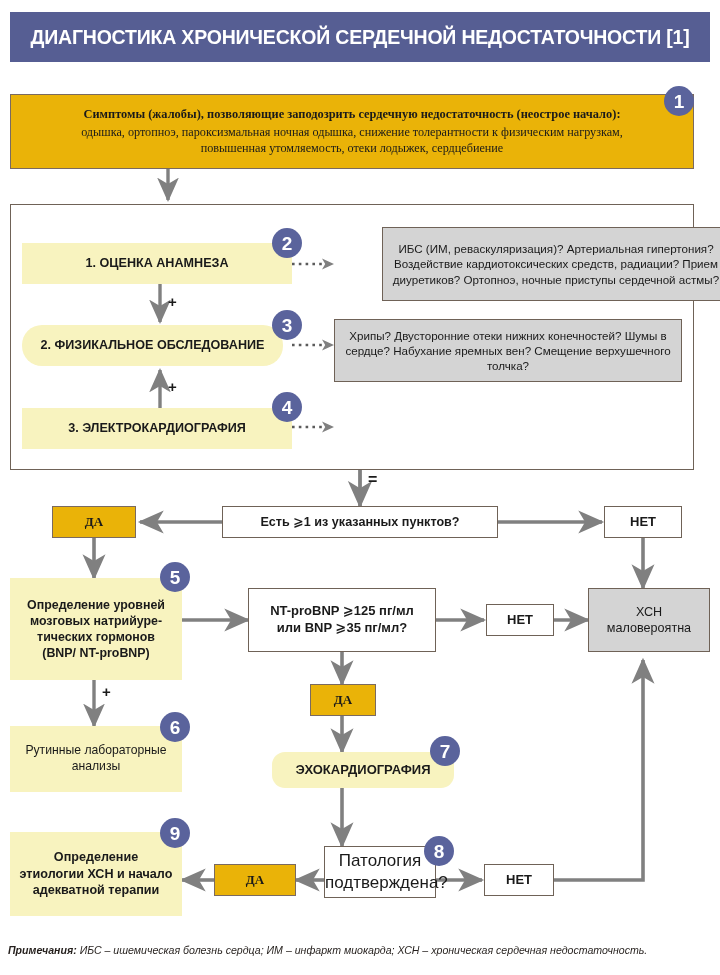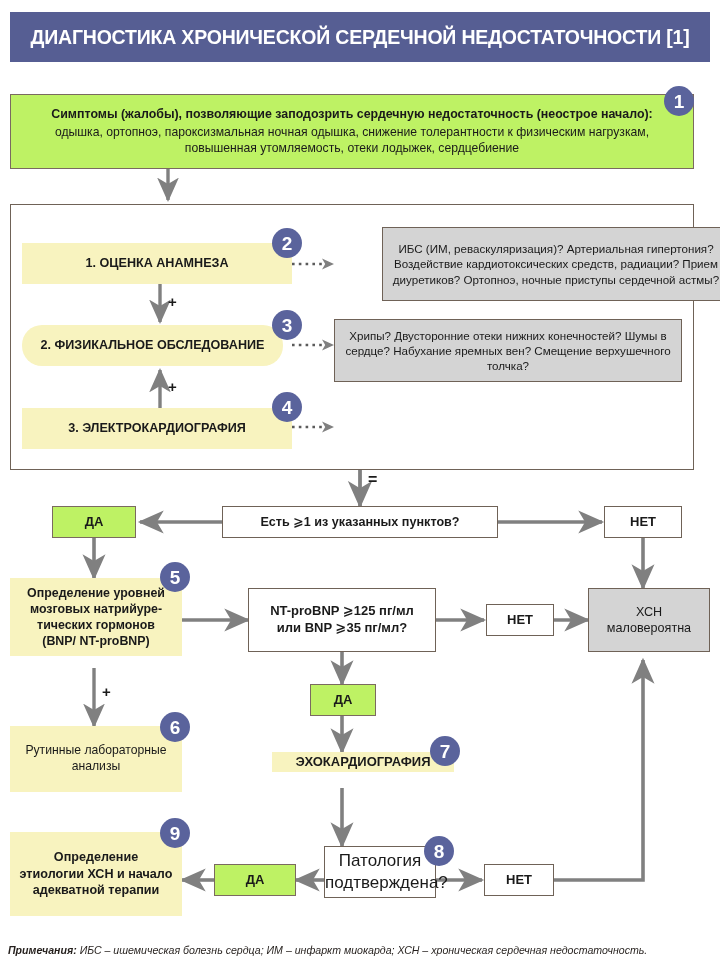--- a/index.html
+++ b/index.html
@@ -35,22 +35,23 @@
     font-size: 19.5px;
     letter-spacing: -0.2px;
     white-space: nowrap;
   }
 
   
   .box { position: absolute; display: flex; align-items: center; justify-content: center; text-align: center; }
   .box > span { display: block; width: 100%; line-height: 1.3; }
 
   .pinkbox {
-    background: #bef264;
+    background: #eab308;
     border: 1.4px solid #7a6a60;
+    font-family: Liberation Serif, serif;
   }
   .yellowbox {
     background: #f8f3bf;
     border: none;
   }
   .graybox {
     background: #d4d4d4;
     border: 1.4px solid #6f6257;
   }
   .whitebox {
@@ -215,21 +216,21 @@
   </div>
 
   <div class="box pinkbox bold" style="left:52px; top:506px; width:84px; height:32px; font-size:13px; z-index:10;">
     <span>ДА</span>
   </div>
 
   <div class="box whitebox bold" style="left:604px; top:506px; width:78px; height:32px; font-size:13px; z-index:10;">
     <span>НЕТ</span>
   </div>
 
-  <div class="box yellowbox bold" style="left:10px; top:578px; width:172px; height:78px; font-size:12.4px; padding:4px 6px; z-index:10;">
+  <div class="box yellowbox bold" style="left:10px; top:578px; width:172px; height:102px; font-size:12.4px; padding:4px 6px; z-index:10;">
     <span>
       <span style="display:block">Определение уровней</span>
       <span style="display:block">мозговых натрийуре-</span>
       <span style="display:block">тических гормонов</span>
       <span style="display:block">(BNP/ NT-proBNP)</span>
     </span>
   </div>
   <div class="badge" style="left:160px; top:562px; z-index:45;">5</div>
   <div class="op" style="left:102px; top:683px;">+</div>
 
@@ -256,21 +257,21 @@
   </div>
 
   <div class="box graybox" style="left:588px; top:588px; width:122px; height:64px; font-size:12.6px; z-index:10;">
     <span>
       <span style="display:block">ХСН</span>
       <span style="display:block">маловероятна</span>
     </span>
   </div>
   <div class="badge" style="left:160px; top:712px; z-index:45;">6</div>
 
-  <div class="box yellowbox bold" style="left:272px; top:752px; width:182px; height:20px; font-size:13px; z-index:10;">
+  <div class="box yellowbox bold" style="left:272px; top:752px; width:182px; height:36px; font-size:13px; z-index:10;border-radius:13px;">
     <span>ЭХОКАРДИОГРАФИЯ</span>
   </div>
   <div class="badge" style="left:430px; top:736px; z-index:45;">7</div>
 
   <div class="box whitebox" style="left:324px; top:846px; width:112px; height:52px; font-size:17px; z-index:10;">
     <span>
       <span style="display:block">Патология</span>
       <span style="display:block">подтверждена?</span>
     </span>
   </div>

